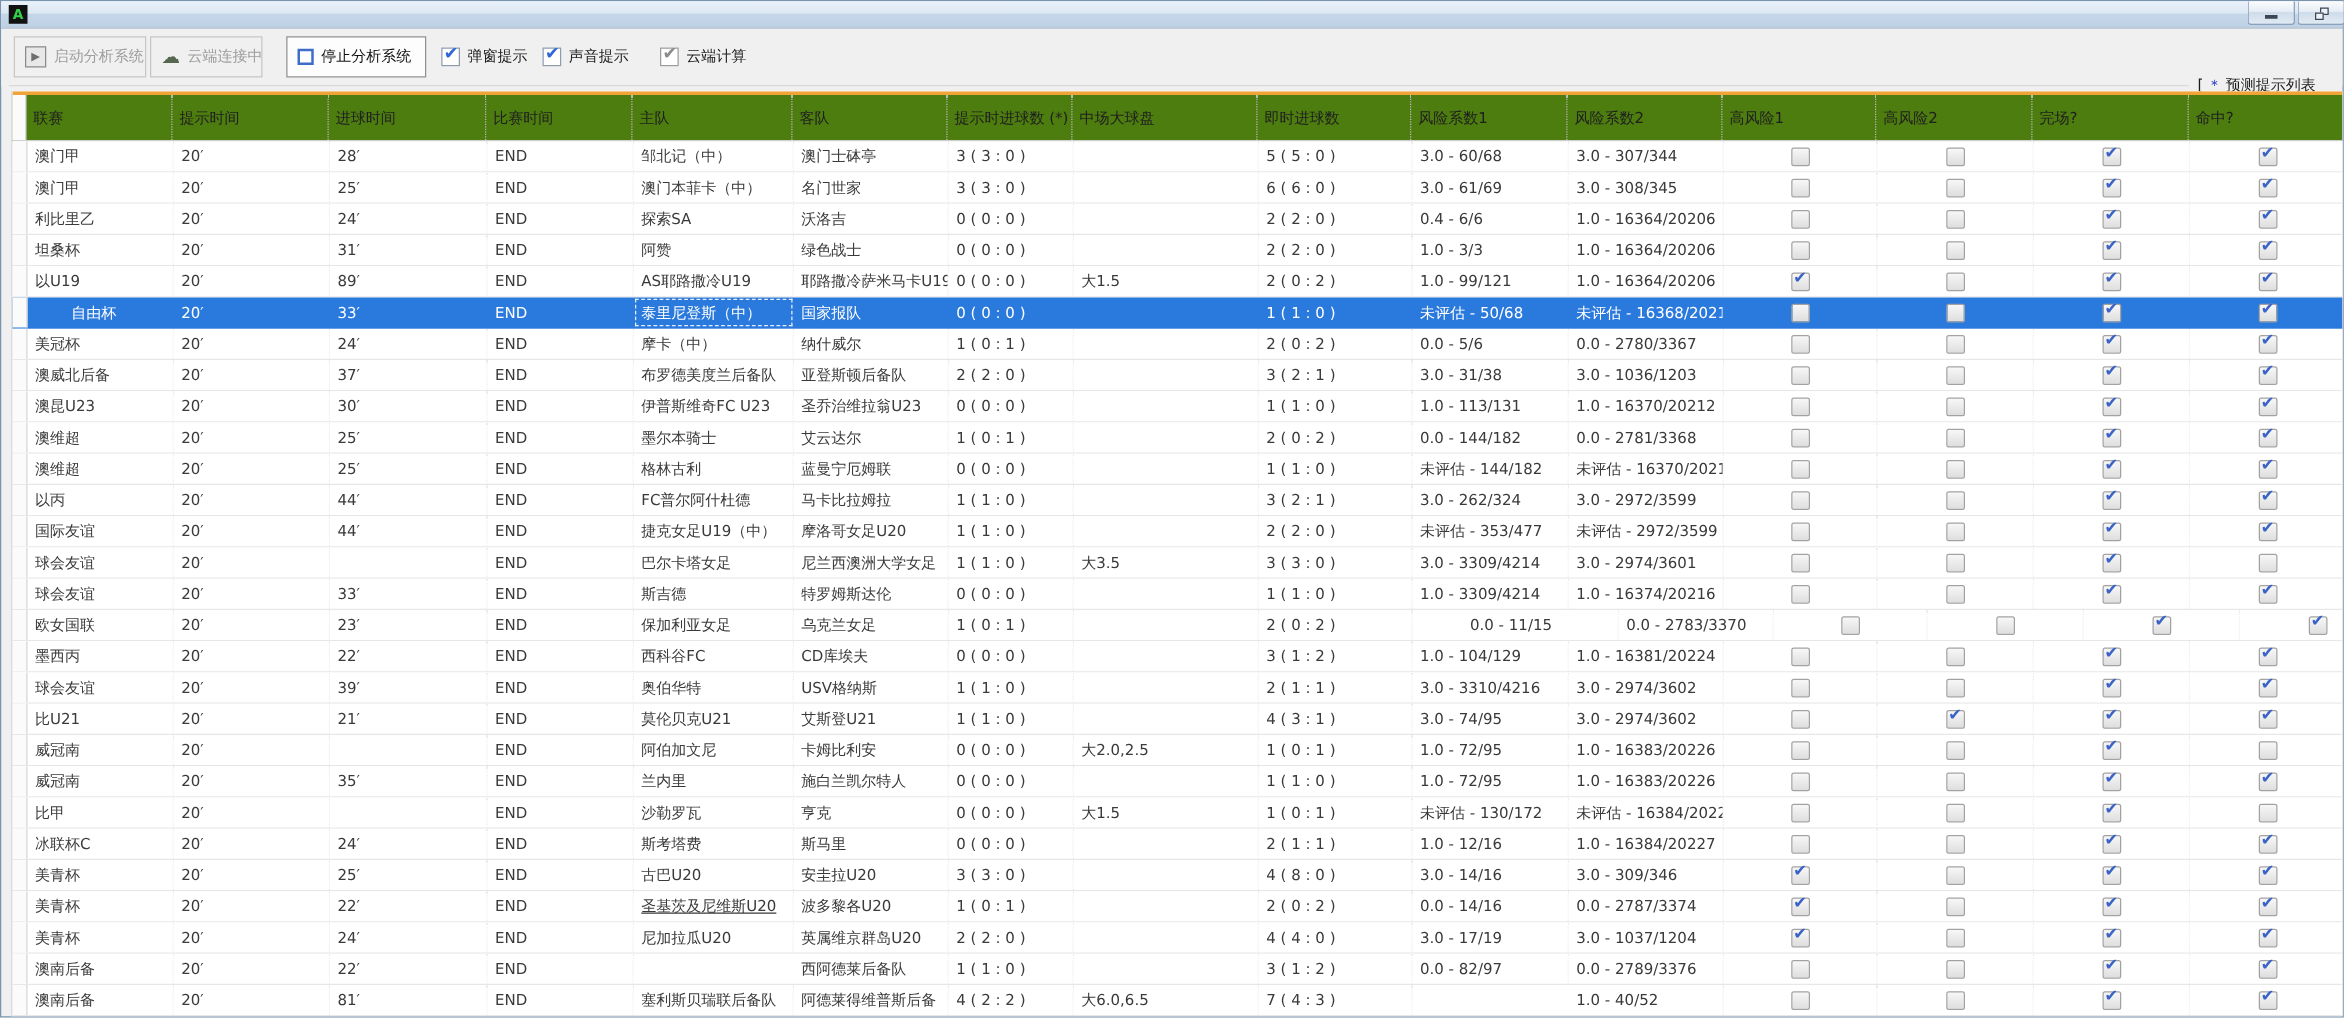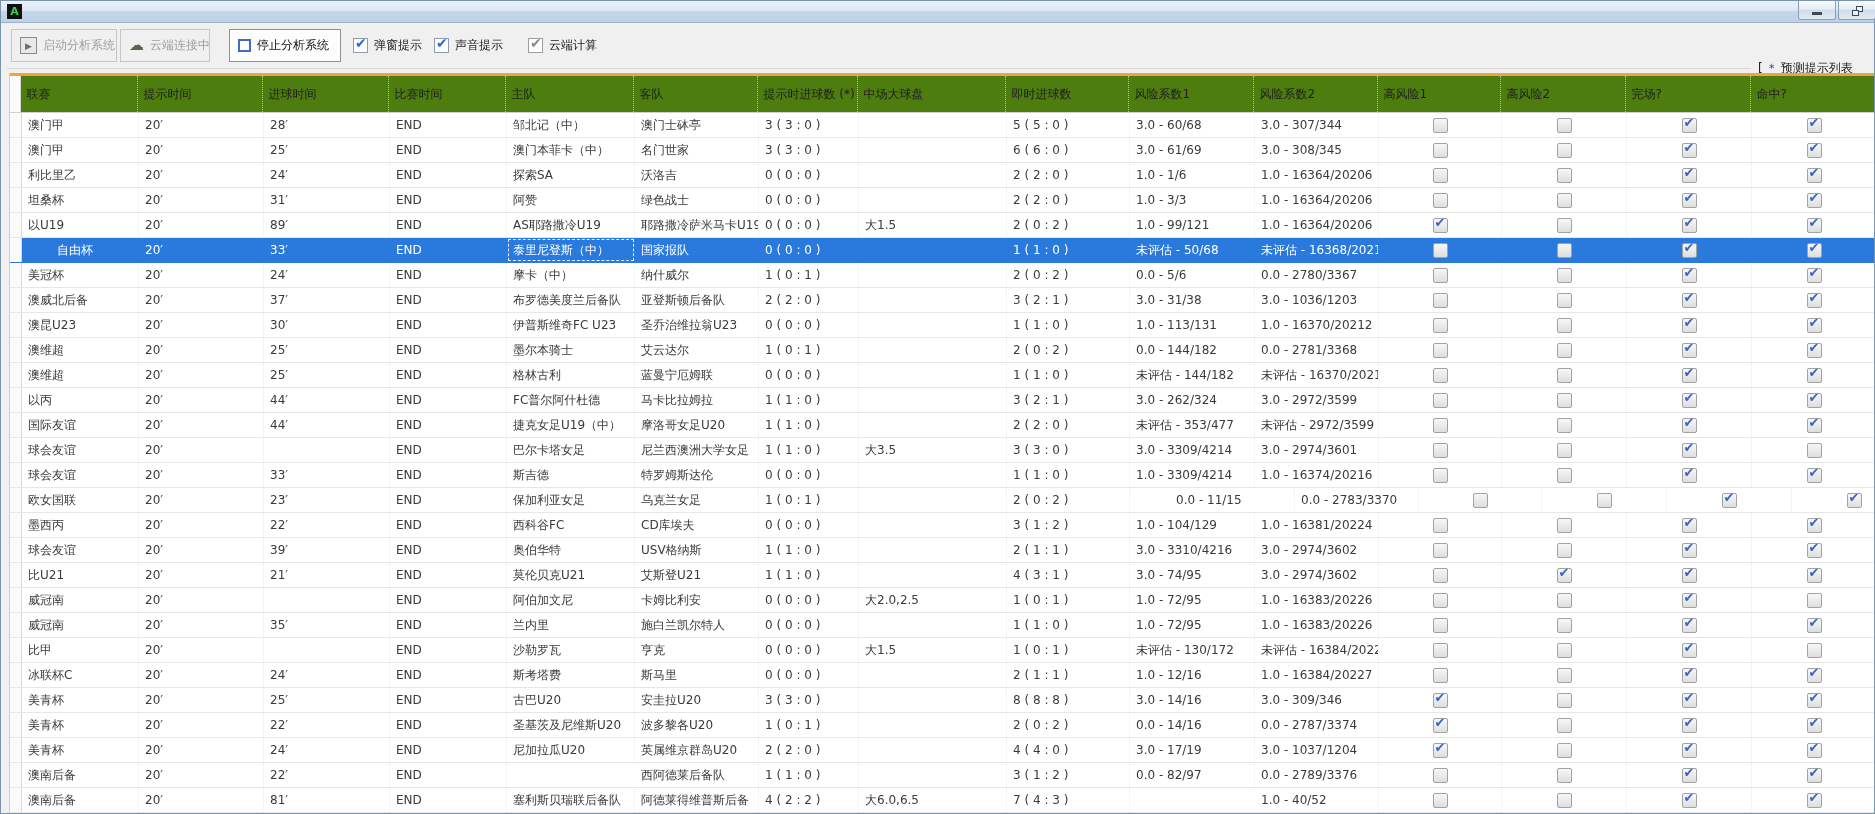--- a/index.html
+++ b/index.html
@@ -205,21 +205,21 @@
           <div class="gcell"></div>
           <div class="dcell" style="width: 117px;">利比里乙</div>
           <div class="dcell" style="width: 125px;">20′</div>
           <div class="dcell" style="width: 126px;">24′</div>
           <div class="dcell" style="width: 117px;">END</div>
           <div class="dcell" style="width: 128px;">探索SA</div>
           <div class="dcell" style="width: 124px;">沃洛吉</div>
           <div class="dcell" style="width: 100px;">0 ( 0 : 0 )</div>
           <div class="dcell" style="width: 148px;"></div>
           <div class="dcell" style="width: 123px;">2 ( 2 : 0 )</div>
-          <div class="dcell" style="width: 125px;">1.0 - 1/6</div>
+          <div class="dcell" style="width: 125px;">0.4 - 6/6</div>
           <div class="dcell" style="width: 124px;">1.0 - 16364/20206</div>
           <div class="dcell cbcell" style="width: 123px;">
             <div class="gbox">
               <div class="mark"></div>
             </div>
           </div>
           <div class="dcell cbcell" style="width: 125px;">
             <div class="gbox">
               <div class="mark"></div>
             </div>
@@ -918,21 +918,21 @@
         <div class="drow">
           <div class="gcell"></div>
           <div class="dcell" style="width: 117px;">美青杯</div>
           <div class="dcell" style="width: 125px;">20′</div>
           <div class="dcell" style="width: 126px;">25′</div>
           <div class="dcell" style="width: 117px;">END</div>
           <div class="dcell" style="width: 128px;">古巴U20</div>
           <div class="dcell" style="width: 124px;">安圭拉U20</div>
           <div class="dcell" style="width: 100px;">3 ( 3 : 0 )</div>
           <div class="dcell" style="width: 148px;"></div>
-          <div class="dcell" style="width: 123px;">8 ( 8 : 8 )</div>
+          <div class="dcell" style="width: 123px;">4 ( 8 : 0 )</div>
           <div class="dcell" style="width: 125px;">3.0 - 14/16</div>
           <div class="dcell" style="width: 124px;">3.0 - 309/346</div>
           <div class="dcell cbcell" style="width: 123px;">
             <div class="gbox">
               <div class="mark">✔</div>
             </div>
           </div>
           <div class="dcell cbcell" style="width: 125px;">
             <div class="gbox">
               <div class="mark"></div>
@@ -948,21 +948,21 @@
               <div class="mark">✔</div>
             </div>
           </div>
         </div>
         <div class="drow">
           <div class="gcell"></div>
           <div class="dcell" style="width: 117px;">美青杯</div>
           <div class="dcell" style="width: 125px;">20′</div>
           <div class="dcell" style="width: 126px;">22′</div>
           <div class="dcell" style="width: 117px;">END</div>
-          <div class="dcell" style="width: 128px;">圣基茨及尼维斯U20</div>
+          <div class="dcell" style="width: 128px; text-decoration: underline;">圣基茨及尼维斯U20</div>
           <div class="dcell" style="width: 124px;">波多黎各U20</div>
           <div class="dcell" style="width: 100px;">1 ( 0 : 1 )</div>
           <div class="dcell" style="width: 148px;"></div>
           <div class="dcell" style="width: 123px;">2 ( 0 : 2 )</div>
           <div class="dcell" style="width: 125px;">0.0 - 14/16</div>
           <div class="dcell" style="width: 124px;">0.0 - 2787/3374</div>
           <div class="dcell cbcell" style="width: 123px;">
             <div class="gbox">
               <div class="mark">✔</div>
             </div>

